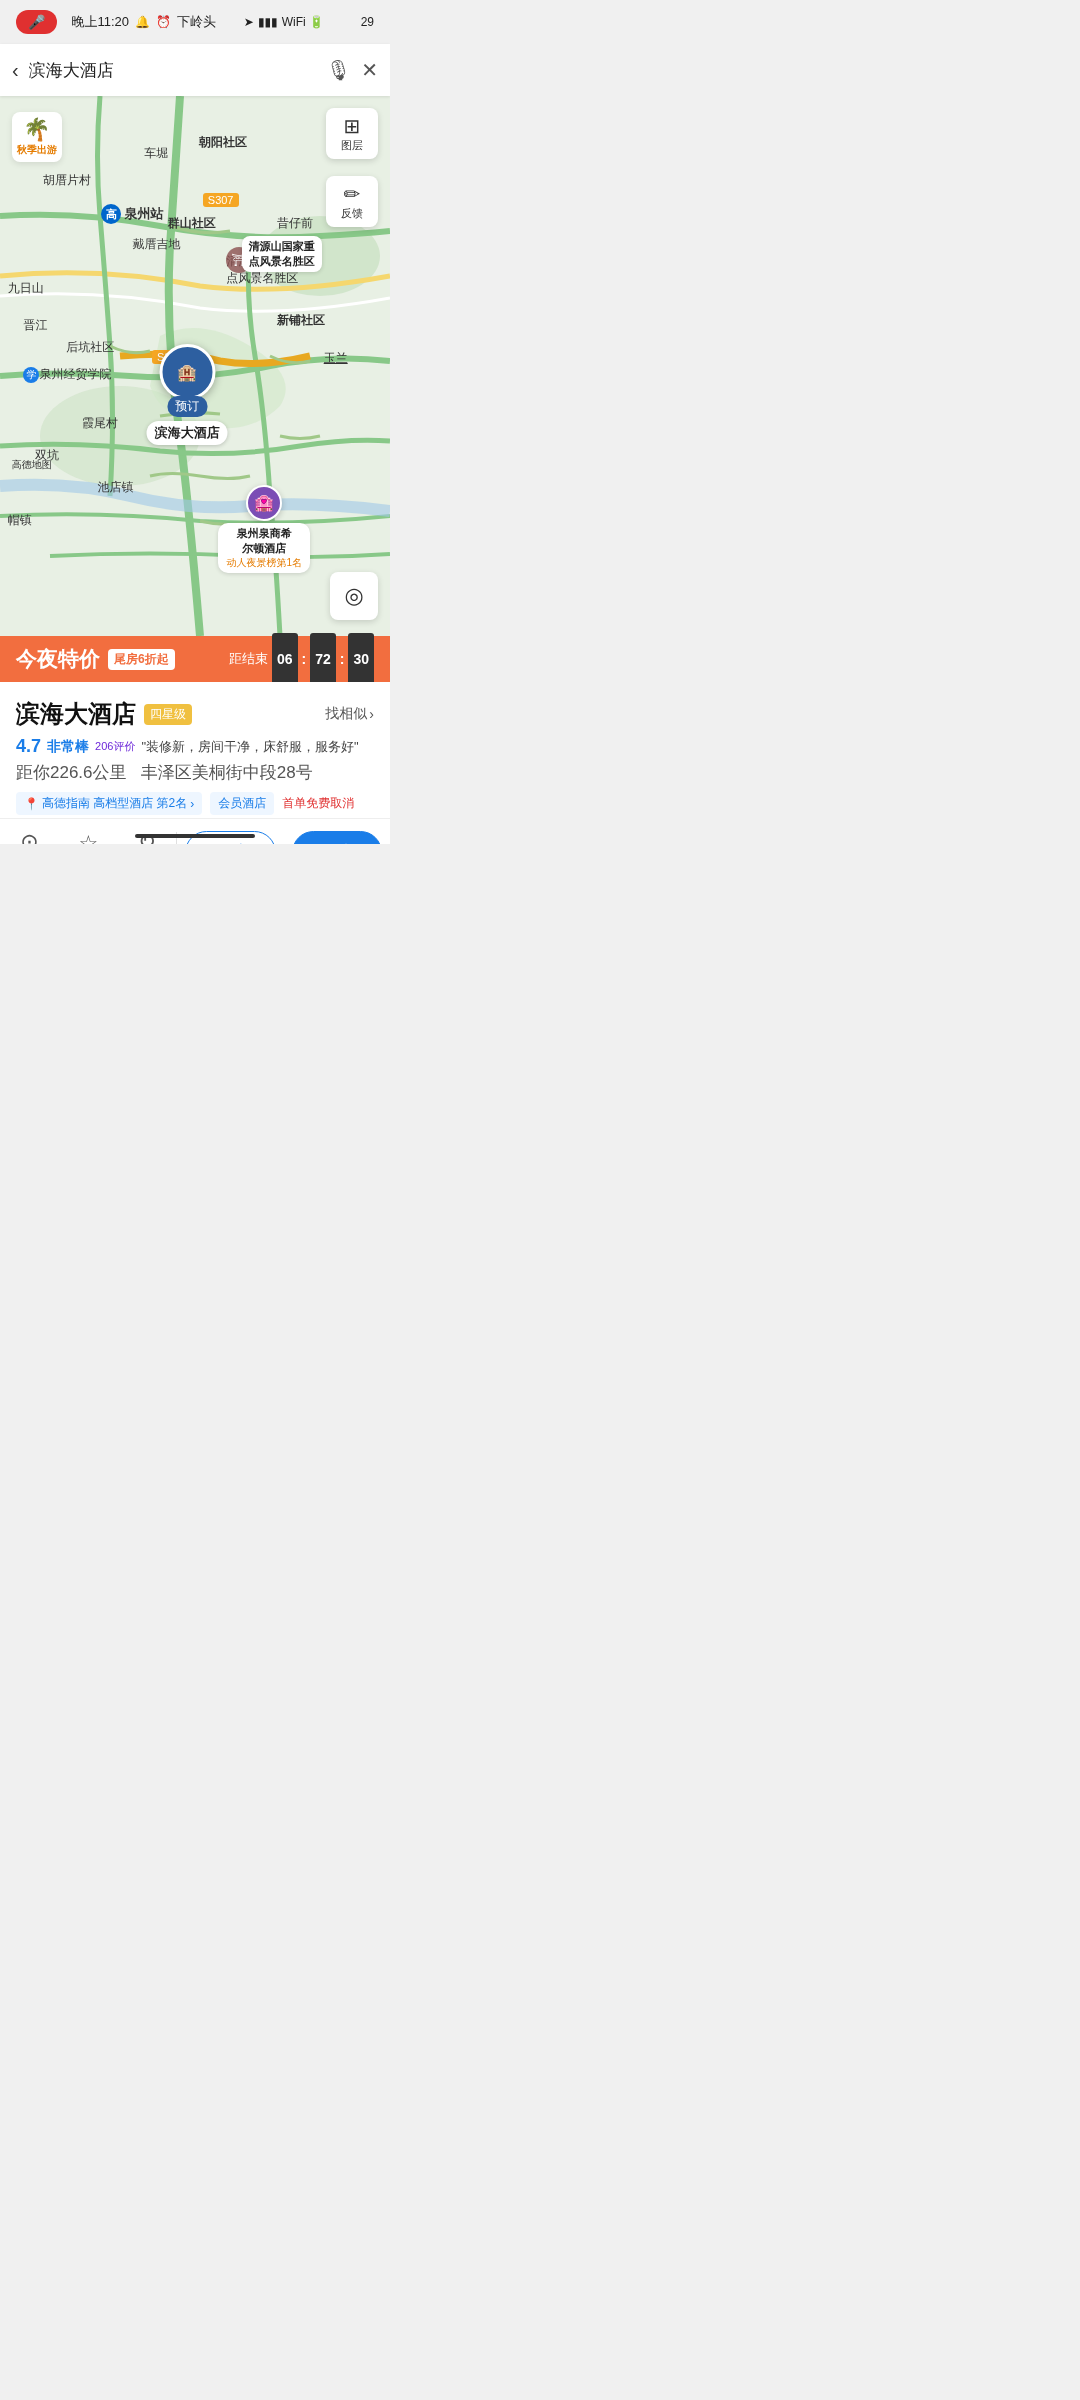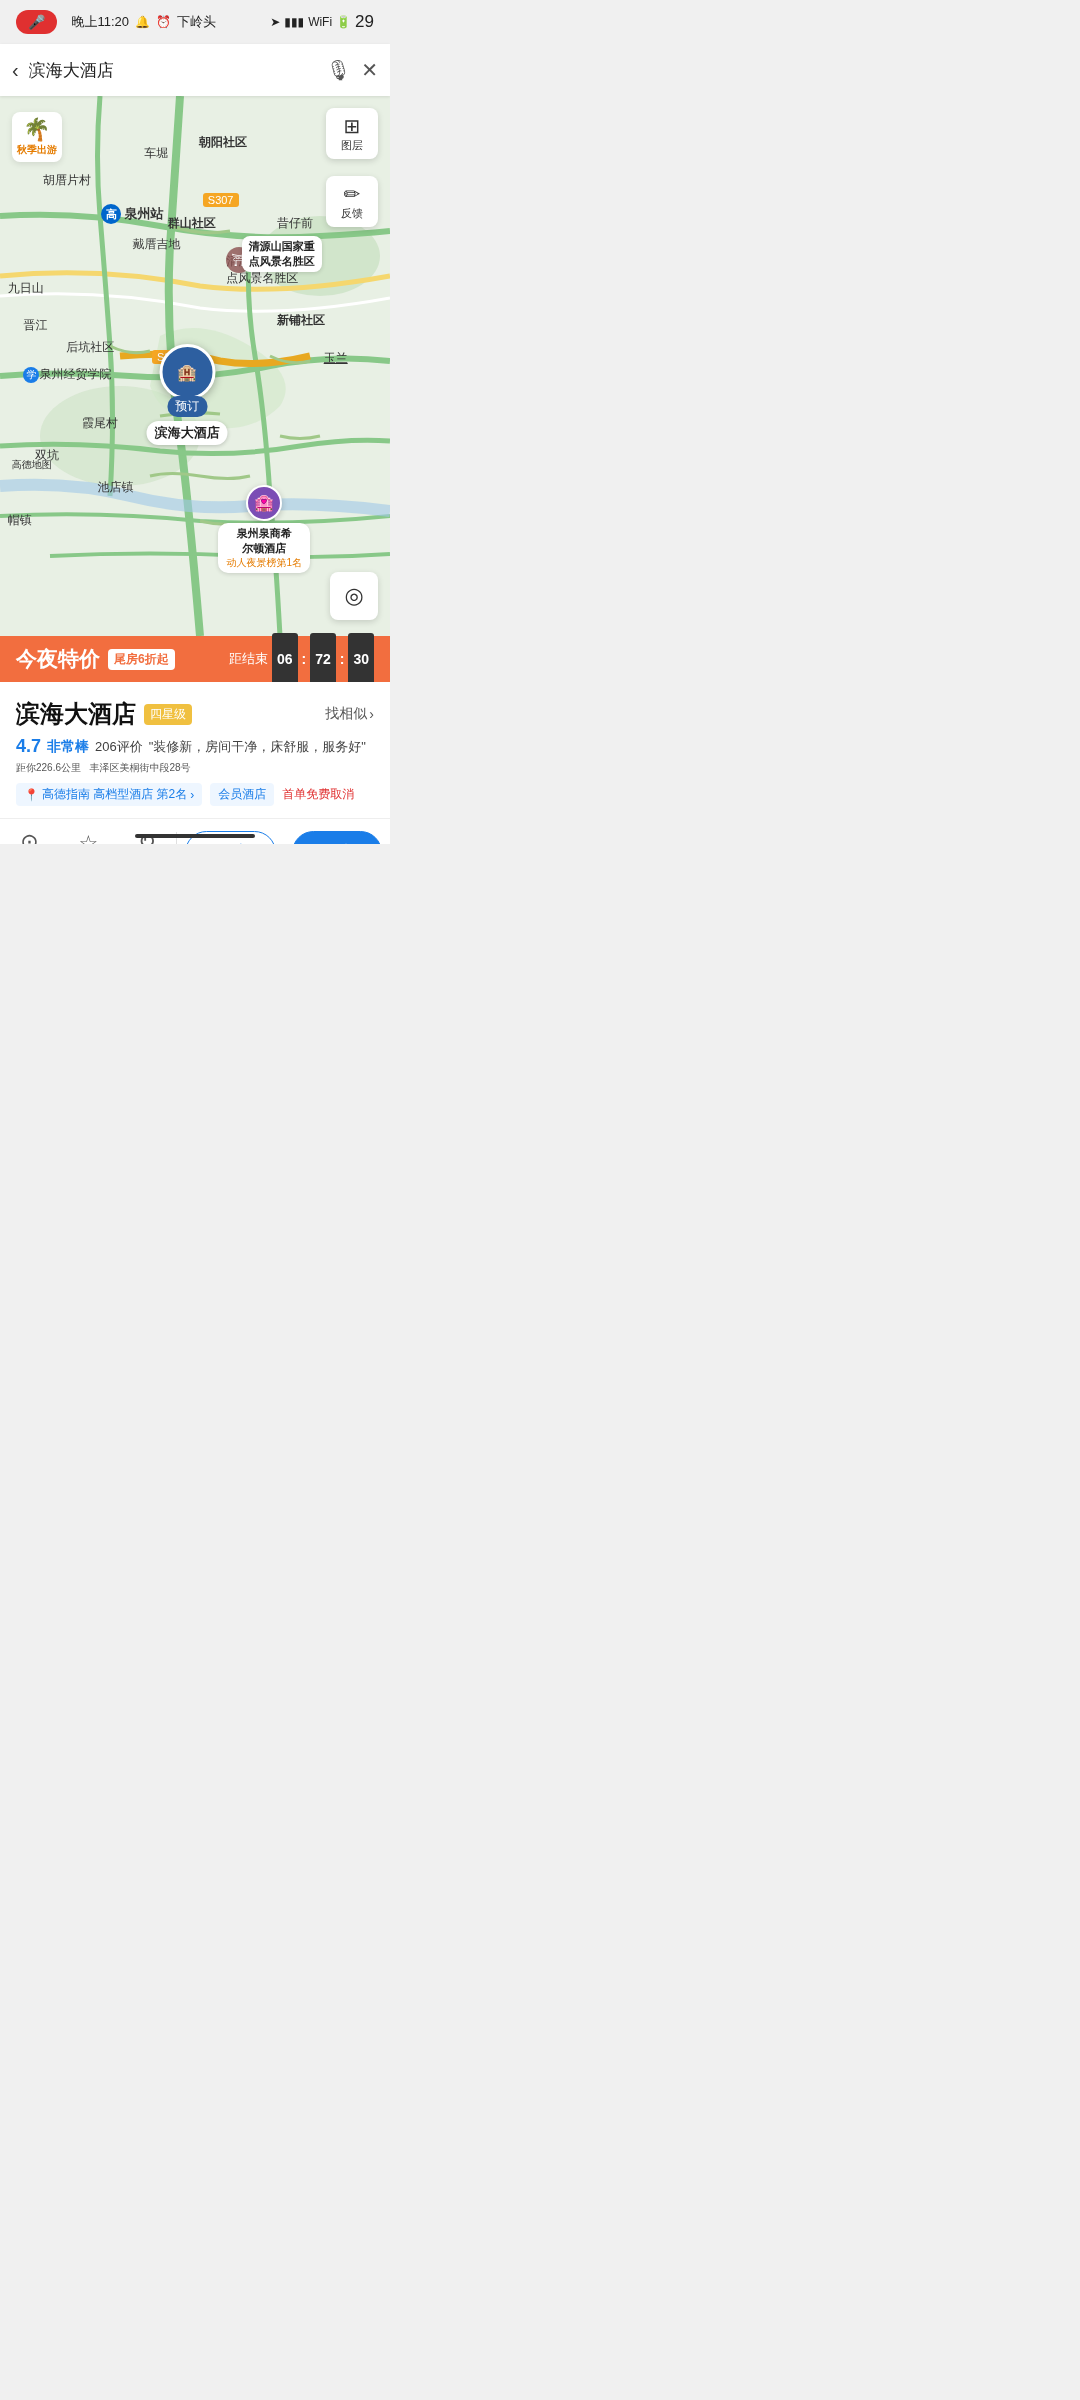--- a/index.html
+++ b/index.html
@@ -281,24 +281,24 @@
       color: #555; font-size: 14px;
       display: flex; align-items: center; gap: 2px;
     }
 
     .hotel-rating-row {
       display: flex; align-items: center; gap: 6px;
       margin-bottom: 4px; font-size: 14px;
     }
     .rating-score { color: #1a7de8; font-size: 18px; font-weight: bold; }
     .rating-label { color: #1a7de8; font-weight: 600; text-align: right; }
-    .rating-count { color: #404040; font-size: 13px; }
+    .rating-count { color: #6d28d9; font-size: 11px; }
     .rating-quote { color: #444; font-size: 13px; }
 
-    .hotel-address { font-size: 10px; color: #555; margin-bottom: 8px; }
+    .hotel-address { font-size: 17px; color: #555; margin-bottom: 8px; }
 
     .hotel-tags {
       display: flex; gap: 8px; align-items: center;
       margin-bottom: 12px; flex-wrap: wrap;
     }
     .tag-gaode {
       background: #eef6ff;
       color: #1a7de8;
       font-size: 12px;
       padding: 3px 8px;
@@ -441,21 +441,21 @@
     <span class="status-time">晚上11:20</span>
     <span style="font-size:12px;color:#222;">🔔</span>
     <span style="font-size:12px;color:#222;">⏰</span>
     <span style="font-size:13px;color:#222;">下岭头</span>
   </div>
   <div class="status-icons">
     <span>➤</span>
     <span>▮▮▮</span>
     <span>WiFi</span>
     <span>🔋</span>
-    <span style="font-size:17px;">29</span>
+    <span style="font-size:12px;margin-left:32px;">29</span>
   </div>
 </div>
 
 <div class="search-bar">
   <span class="search-back">‹</span>
   <span class="search-input">滨海大酒店</span>
   <span class="search-mic">🎙</span>
   <span class="search-close">✕</span>
 </div>
 

